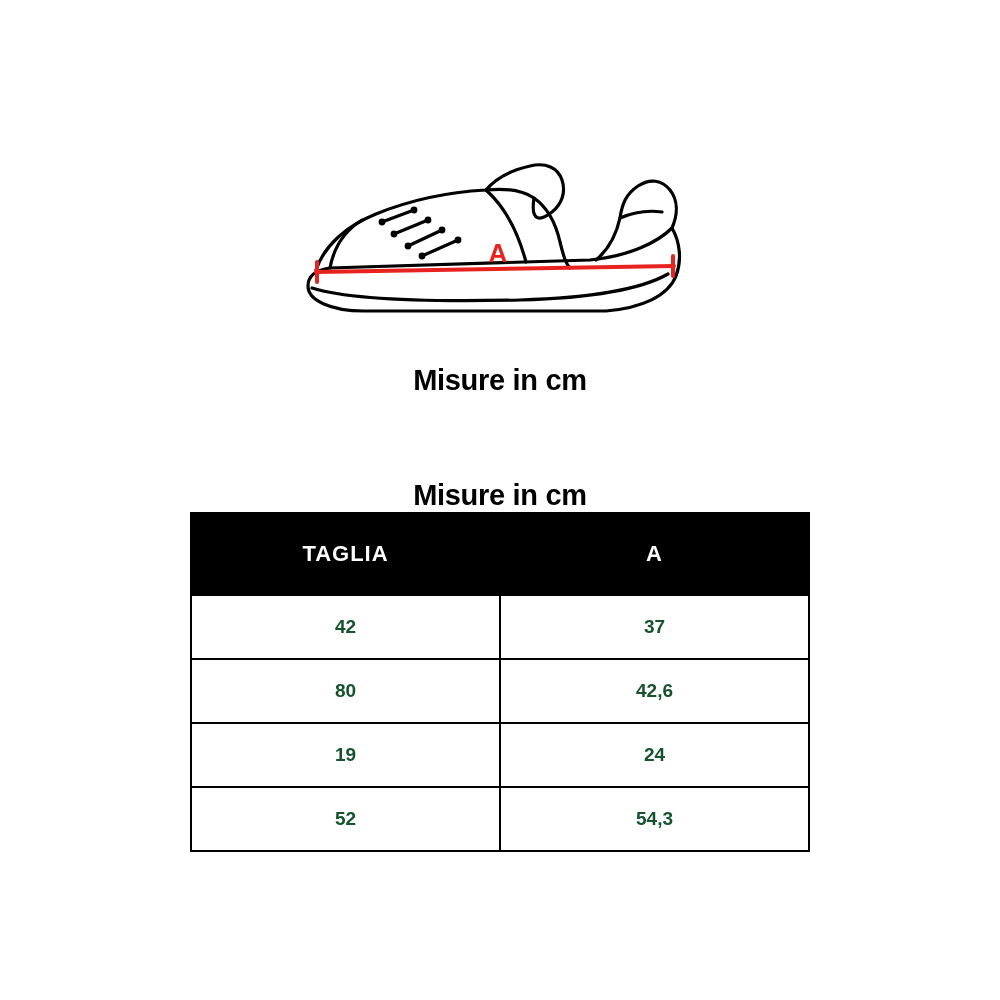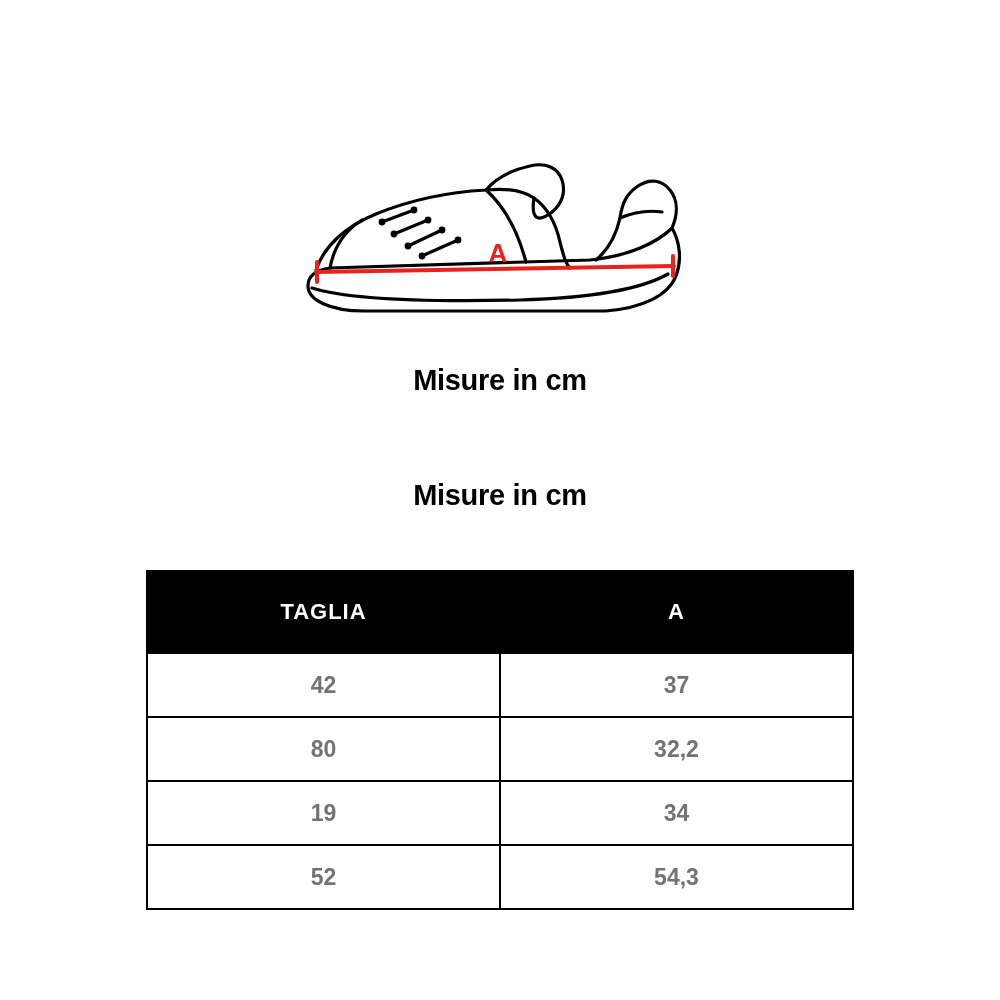--- a/index.html
+++ b/index.html
@@ -42,43 +42,42 @@
     text-align: center;
   }
   .caption-two {
     margin-top: 82px;
     font-size: 29px;
     font-weight: bold;
     letter-spacing: -0.3px;
     text-align: center;
   }
   .size-table {
-    margin-top: 58px;
-    width: 708px;
+    width: 620px;
     border-collapse: collapse;
     table-layout: fixed;
   }
   .size-table thead th {
     background: #000000;
     color: #ffffff;
     font-size: 22px;
     font-weight: bold;
     letter-spacing: 1px;
     height: 78px;
     text-align: center;
     border: 2px solid #000000;
   }
   .size-table tbody td {
     height: 60px;
     text-align: center;
-    font-size: 23px;
+    font-size: 19px;
     font-weight: bold;
     border: 2px solid #000000;
     background: #ffffff;
-    color: #737373;
+    color: #14532d;
   }
   .col-size { width: 50%; }
   .col-a { width: 50%; }
 </style>
 </head>
 <body>
 
 <div class="page">
 
   <div class="shoe-figure">
@@ -136,25 +135,25 @@
         <th class="col-a">A</th>
       </tr>
     </thead>
     <tbody>
       <tr>
         <td>42</td>
         <td>37</td>
       </tr>
       <tr>
         <td>80</td>
-        <td>32,2</td>
+        <td>42,6</td>
       </tr>
       <tr>
         <td>19</td>
-        <td>34</td>
+        <td>24</td>
       </tr>
       <tr>
         <td>52</td>
         <td>54,3</td>
       </tr>
     </tbody>
   </table>
 
 </div>
 

